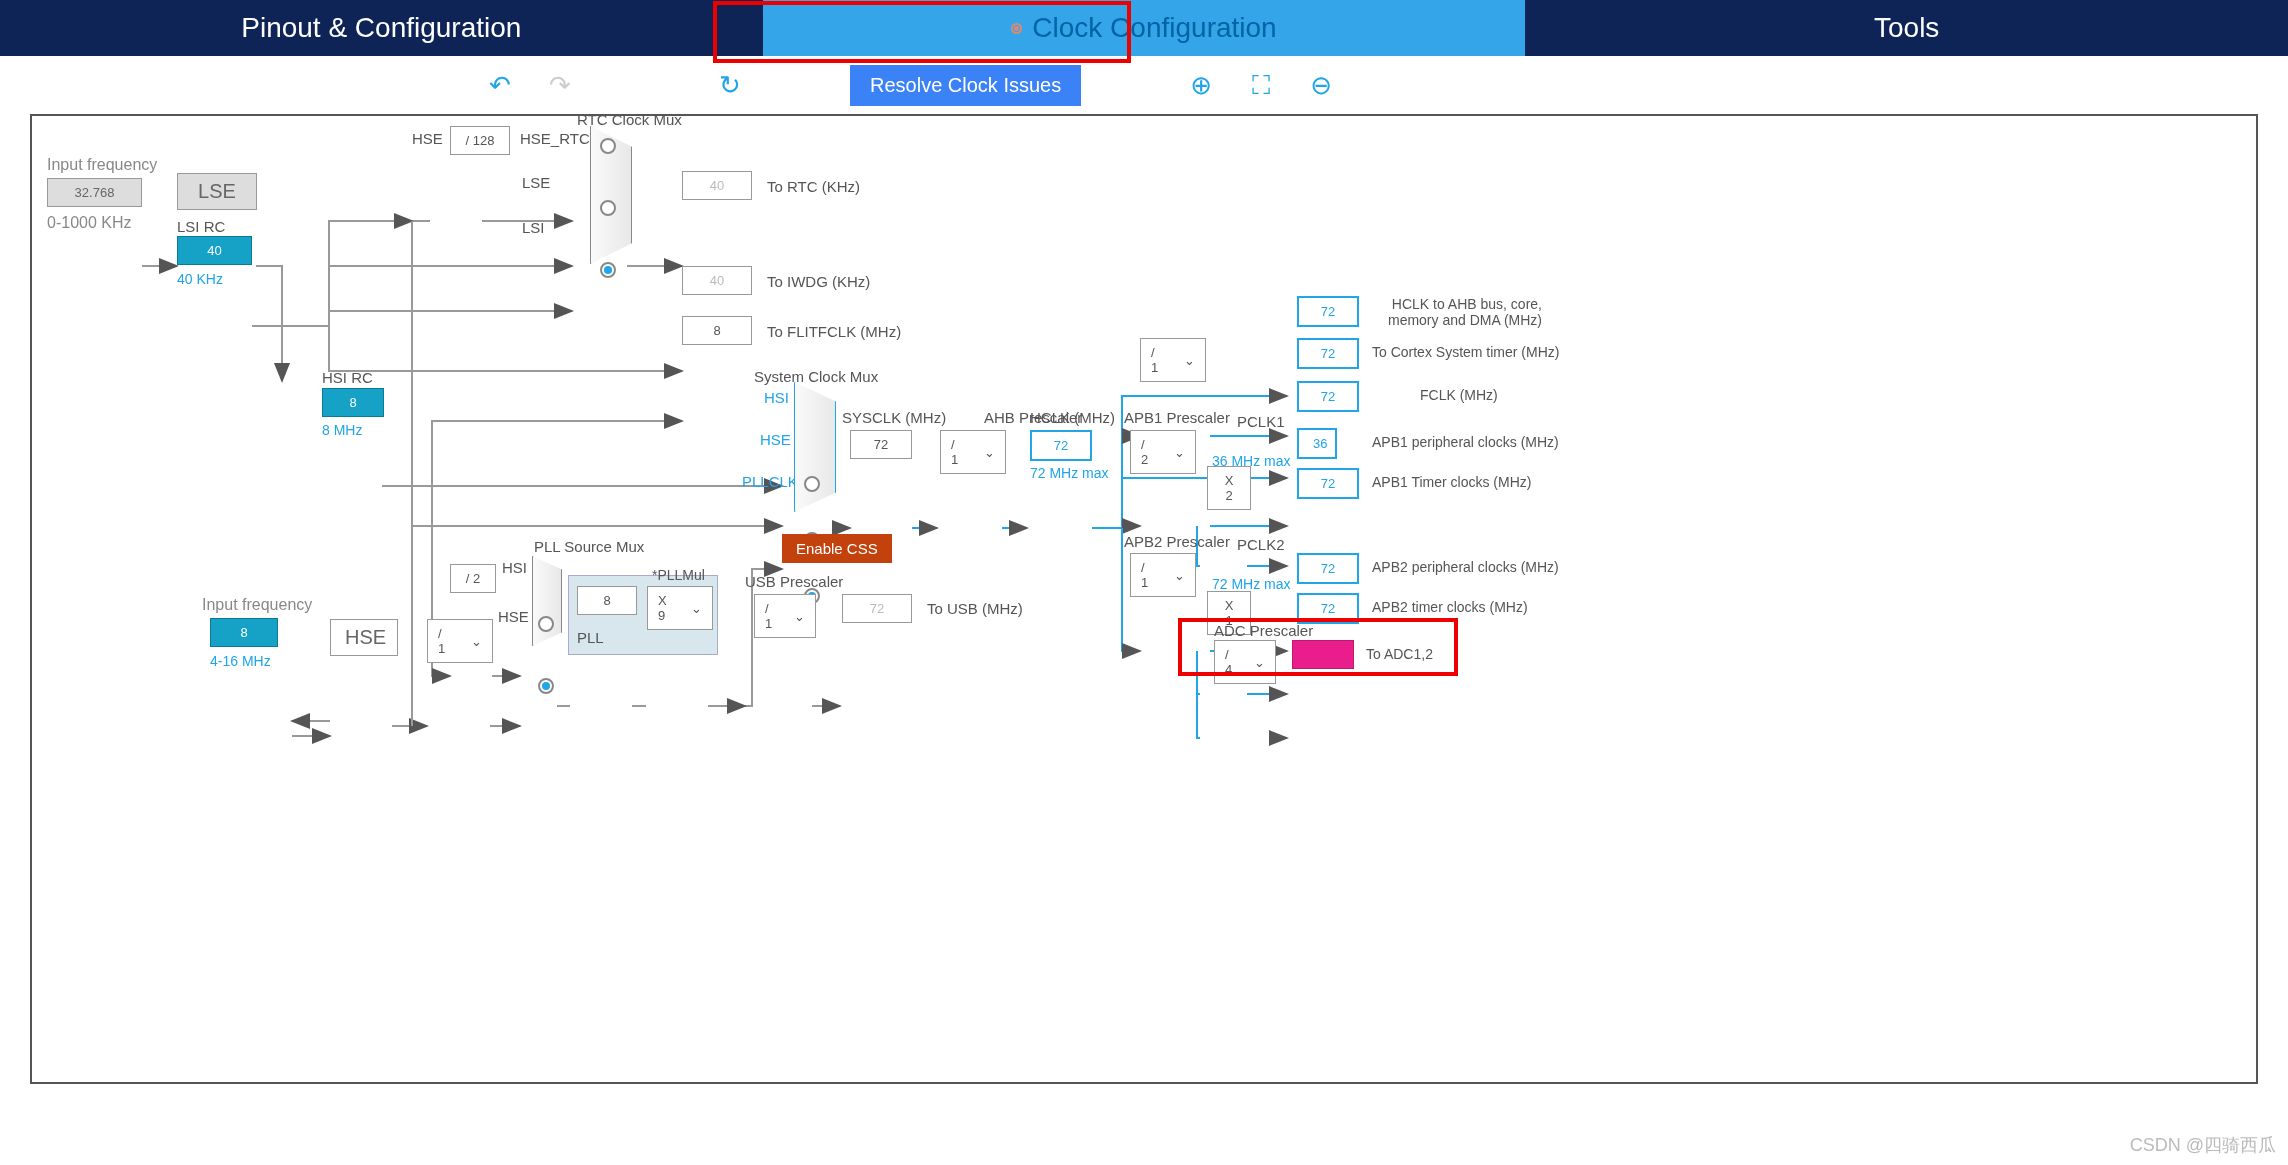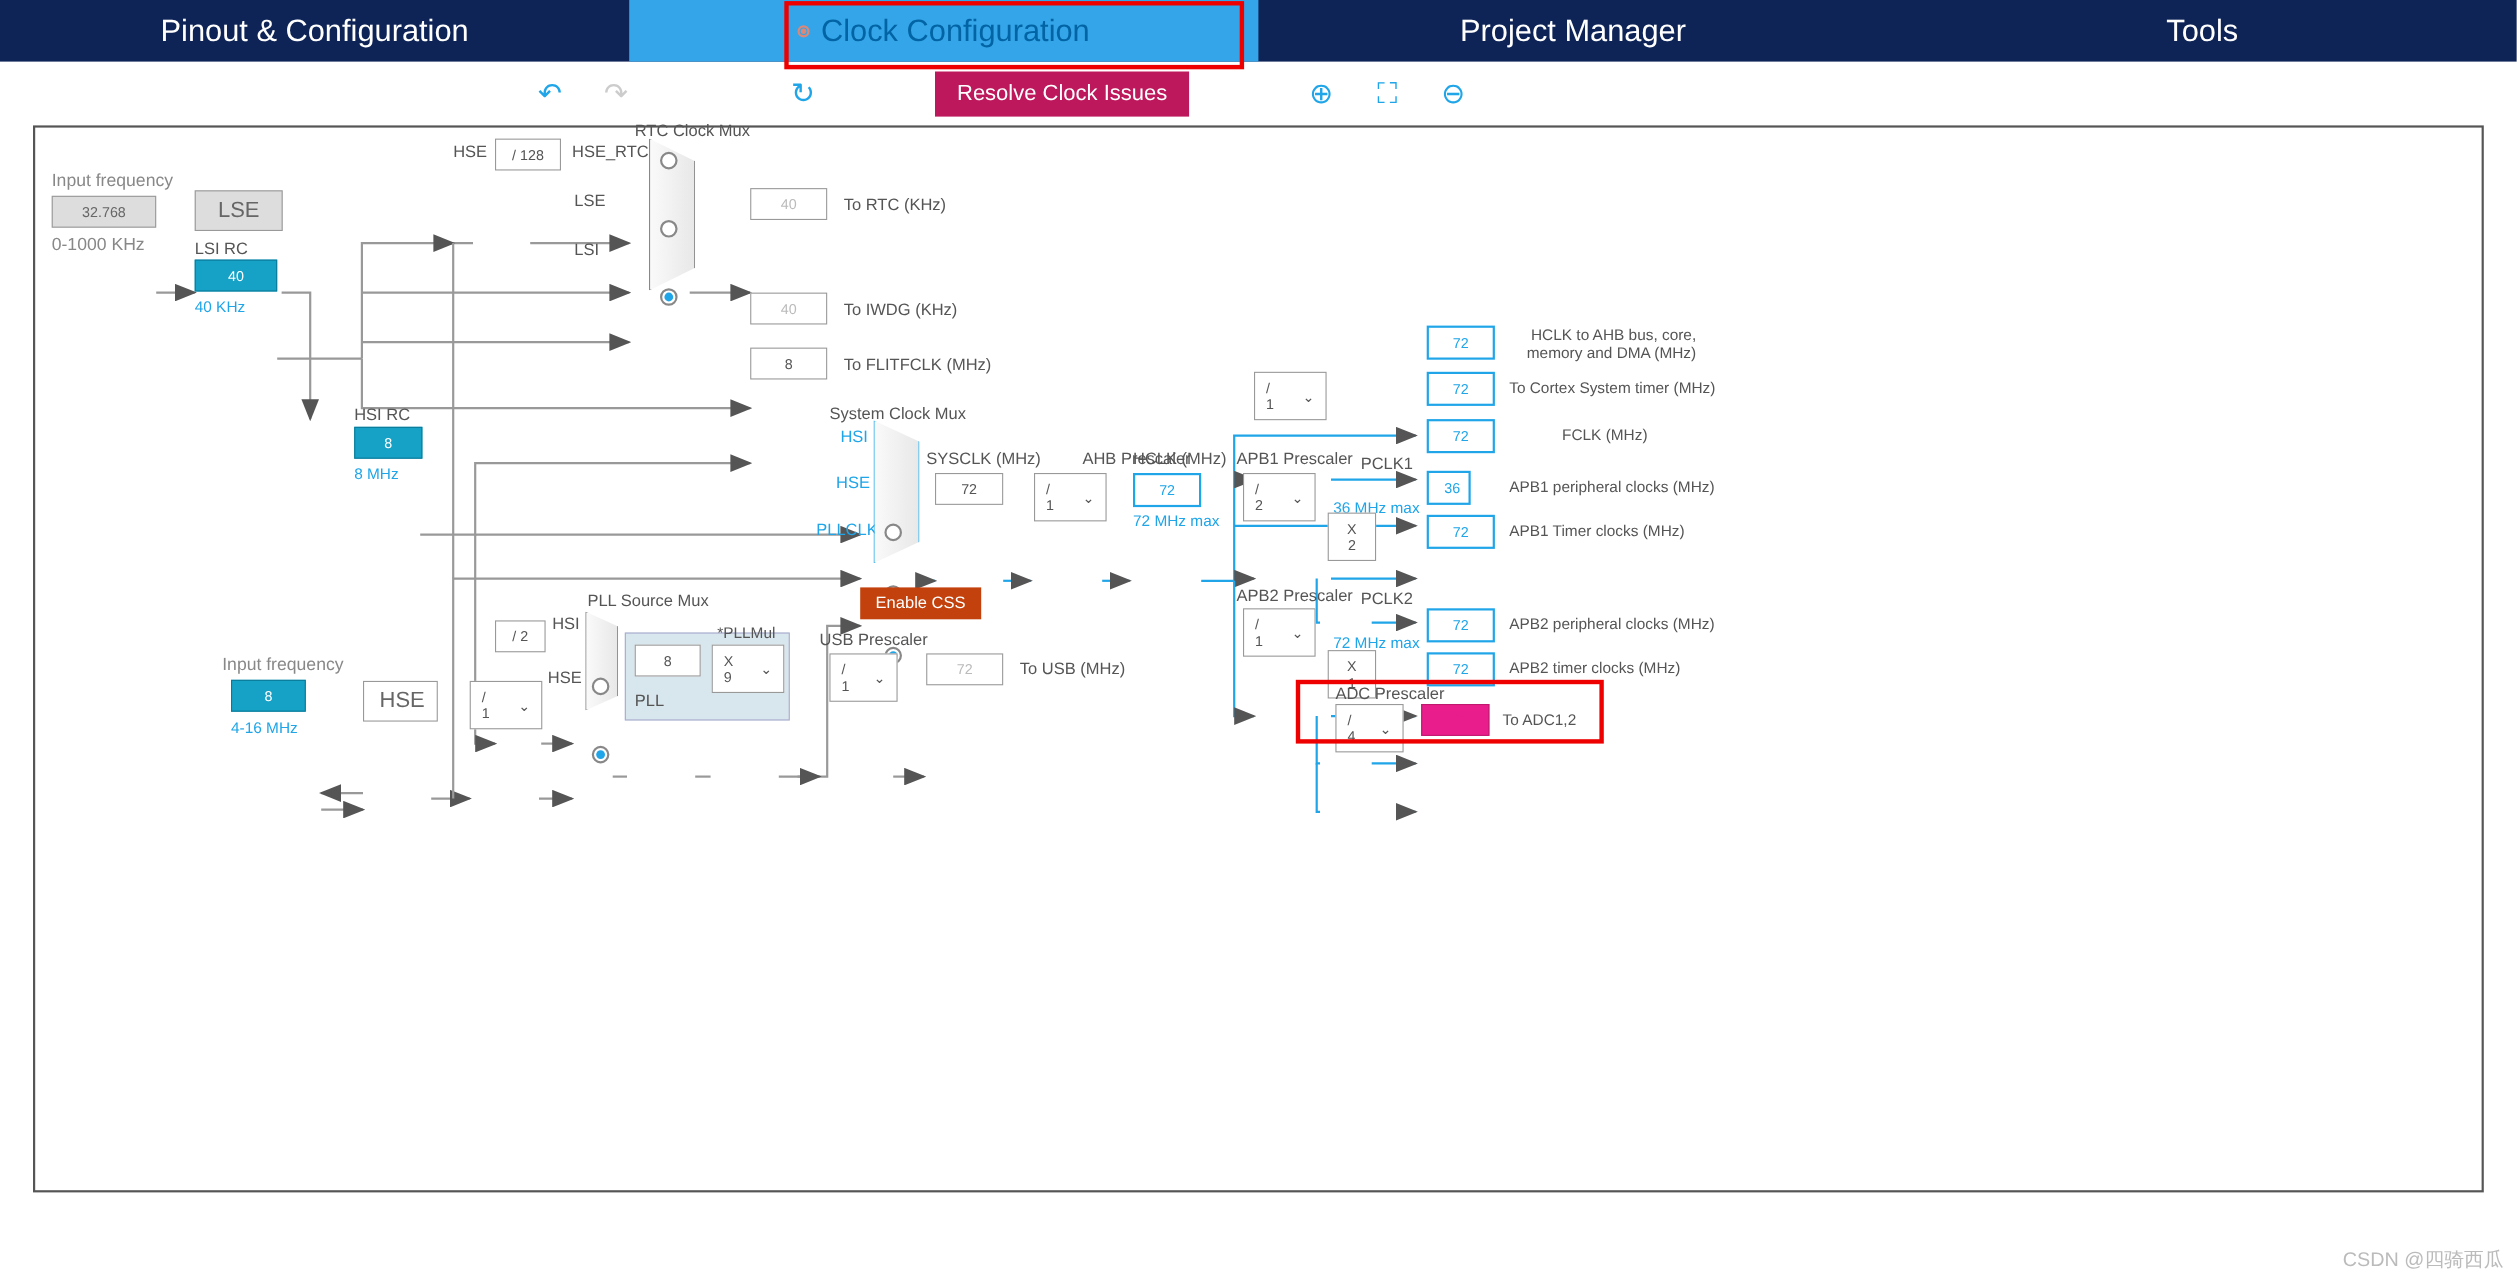--- a/index.html
+++ b/index.html
@@ -5,21 +5,21 @@
 * { box-sizing: border-box; margin: 0; padding: 0; }
 body { font-family: Arial, sans-serif; font-size: 13px; background: #fff; width: 2288px; height: 1165px; overflow: hidden; position: relative; }
 .tabbar { display: flex; background: #0e2457; height: 56px; }
 .tab { flex: 1; display: flex; align-items: center; justify-content: center; color: #fff; font-size: 28px; cursor: pointer; position: relative; }
 .tab.active { background: #34a5e8; color: #0264a4; }
 .tab.active .dot { width: 11px; height: 11px; border: 2px solid #d87; border-radius: 50%; margin-right: 10px; position: relative; }
 .tab.active .dot::after { content:''; position:absolute; width:5px; height:5px; background:#d87; border-radius:50%; top:1px; left:1px; }
 .toolbar { display: flex; align-items: center; height: 58px; padding-left: 480px; gap: 20px; }
 .tool { color: #1fa5e8; font-size: 26px; cursor: pointer; width: 40px; text-align: center; }
 .tool.disabled { color: #ccc; }
-.resolve { background: #be185d; color: #fff; padding: 9px 20px; font-size: 20px; margin: 0 80px; cursor: pointer; }
+.resolve { background: #3b82f6; color: #fff; padding: 9px 20px; font-size: 20px; margin: 0 80px; cursor: pointer; }
 .canvas { border: 2px solid #555; margin: 0 30px; height: 970px; position: relative; background: #fff; }
 .abs { position: absolute; }
 .lbl { color: #888; font-size: 16px; }
 .lbl-blue { color: #1fa5e8; font-size: 14px; }
 .lbl-sm { color: #555; font-size: 15px; text-align: right; }
 .box-gray { background: #ddd; border: 1px solid #999; padding: 6px 14px; text-align: center; color: #666; }
 .box-white { background: #fff; border: 1px solid #999; padding: 6px 14px; text-align: center; color: #555; }
 .box-blue { background: #fff; border: 2px solid #1fa5e8; padding: 6px 14px; text-align: center; color: #1fa5e8; }
 .box-teal { background: #15a2c6; color: #fff; border: 1px solid #0a7a99; padding: 6px 14px; text-align: center; }
 .box-pink { background: #e91e8c; color: #e91e8c; border: 1px solid #c0186f; padding: 6px 14px; text-align: center; }
@@ -40,21 +40,20 @@
 </style>
 </head>
 <body>
 
 <div class="tabbar">
   <div class="tab">Pinout &amp; Configuration</div>
   <div class="tab active">
     <span class="dot"></span>
     <span>Clock Configuration</span>
   </div>
-  <div class="tab">Project Manager</div>
   <div class="tab">Tools</div>
 </div>
 
 <div class="red-rect" style="top:1px;left:713px;width:418px;height:62px;"></div>
 
 <div class="toolbar">
   <span class="tool">↶</span>
   <span class="tool disabled">↷</span>
   <span class="tool" style="margin-left:110px;">↻</span>
   <span class="resolve">Resolve Clock Issues</span>

